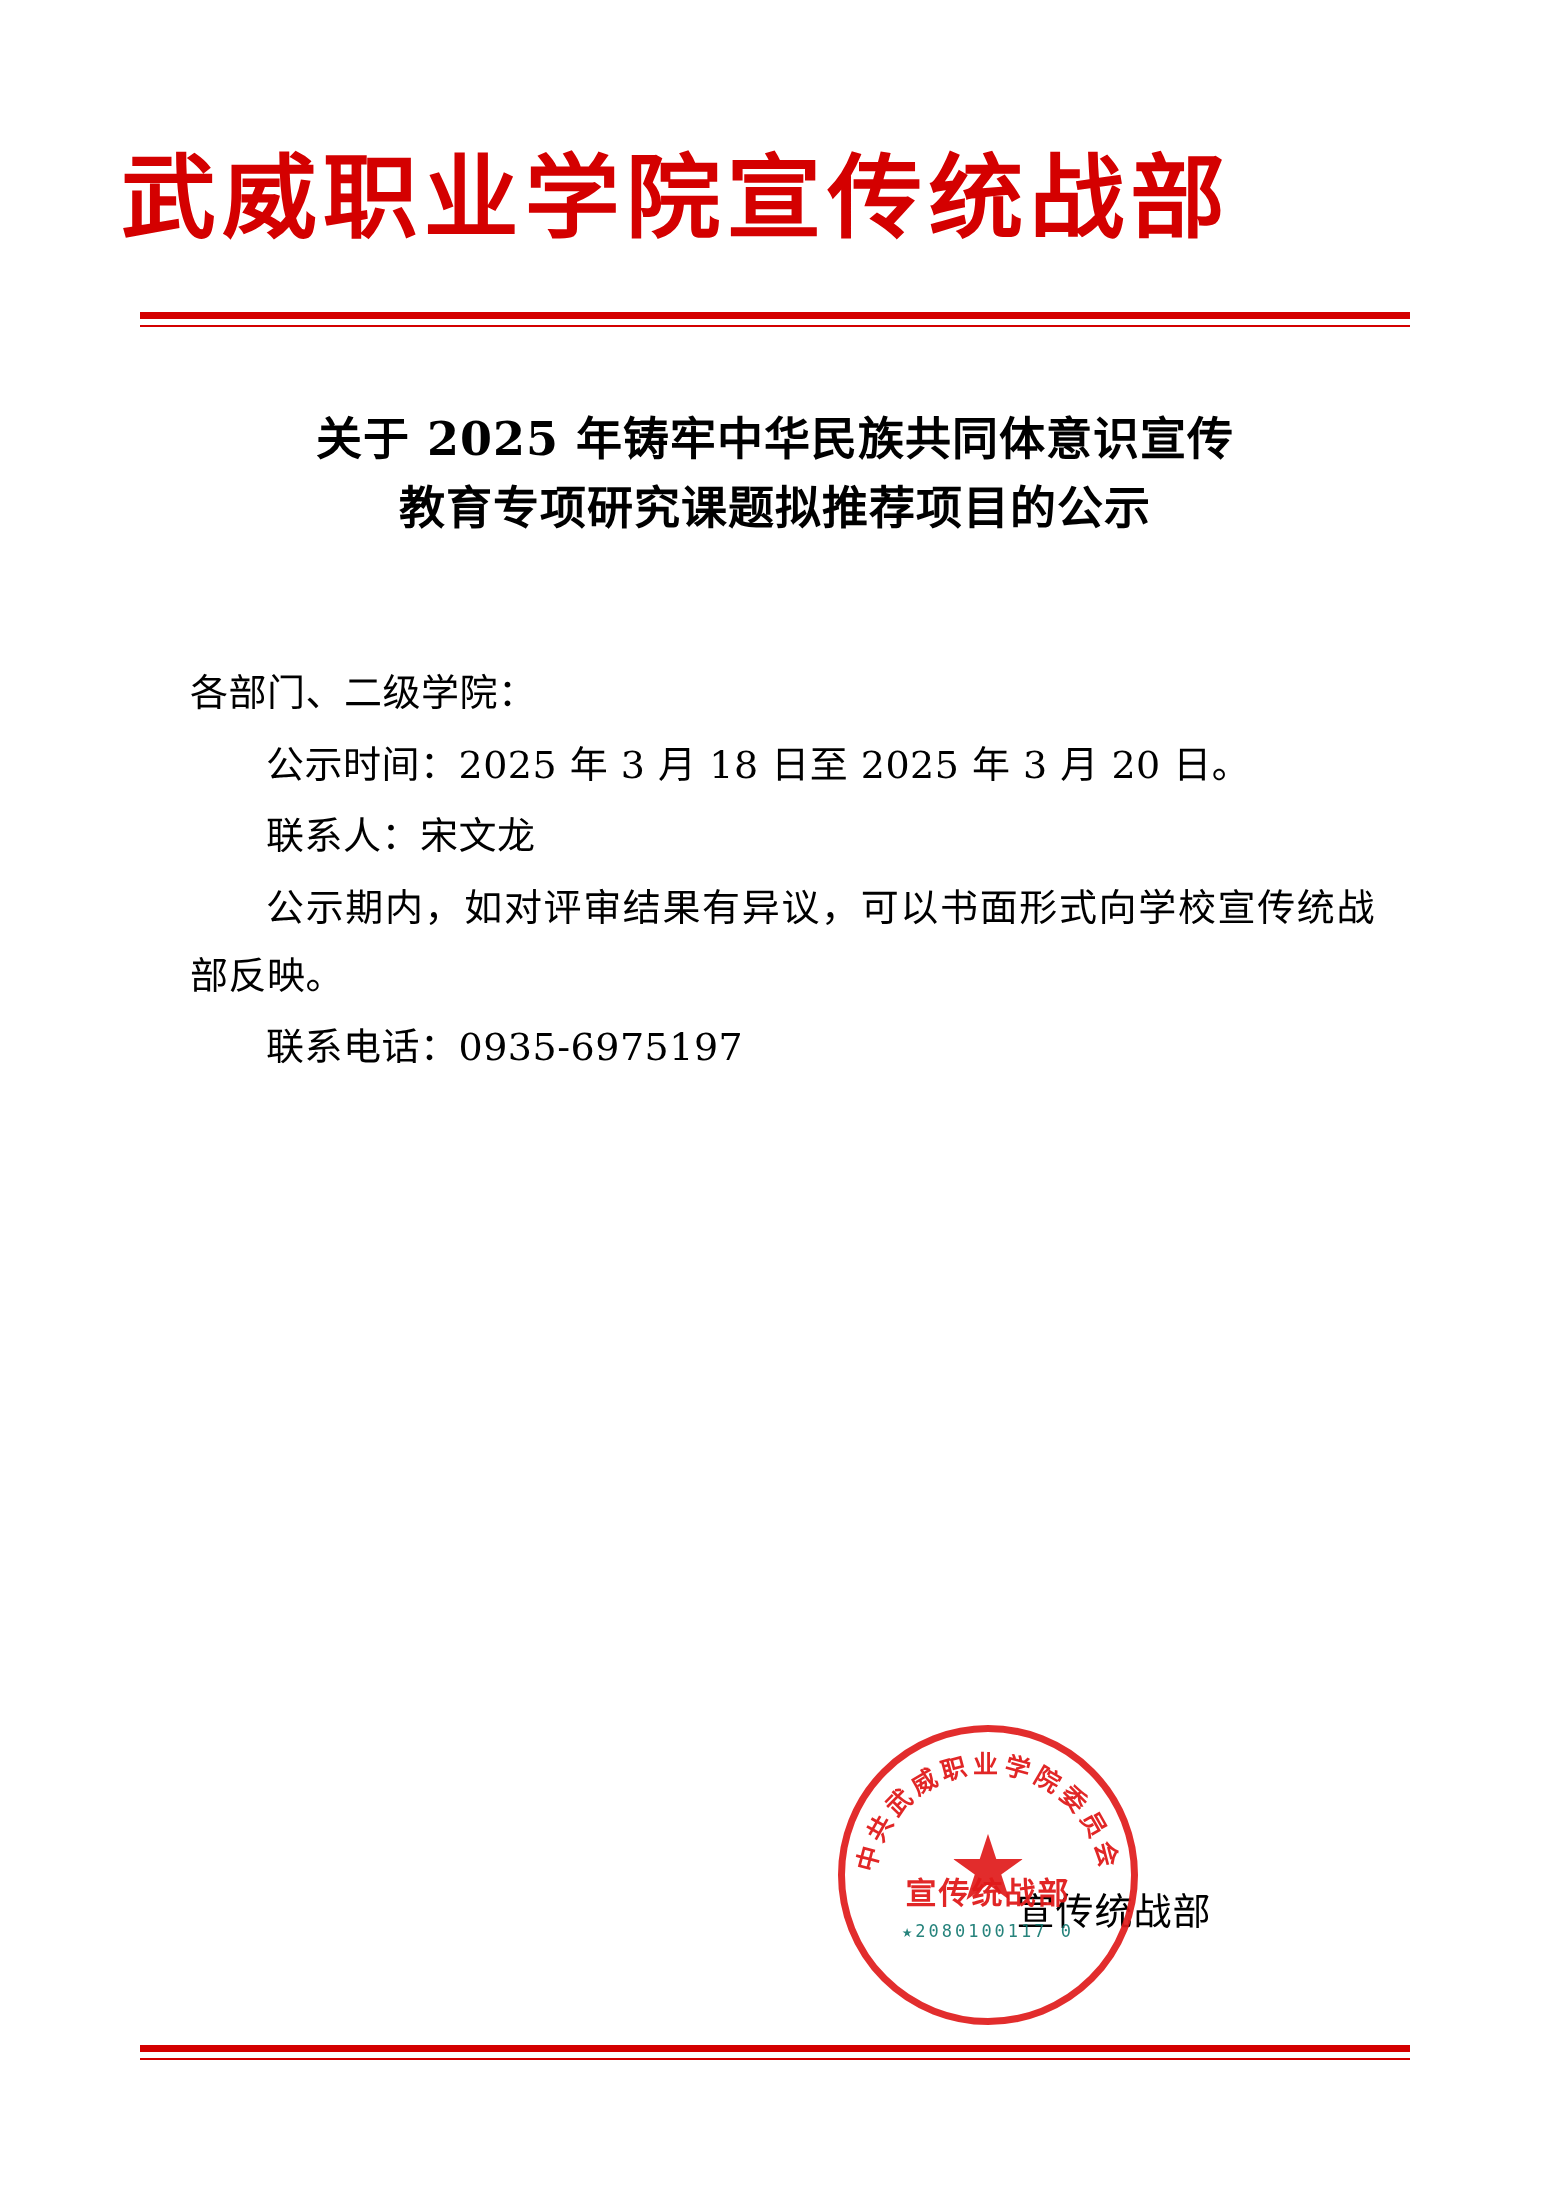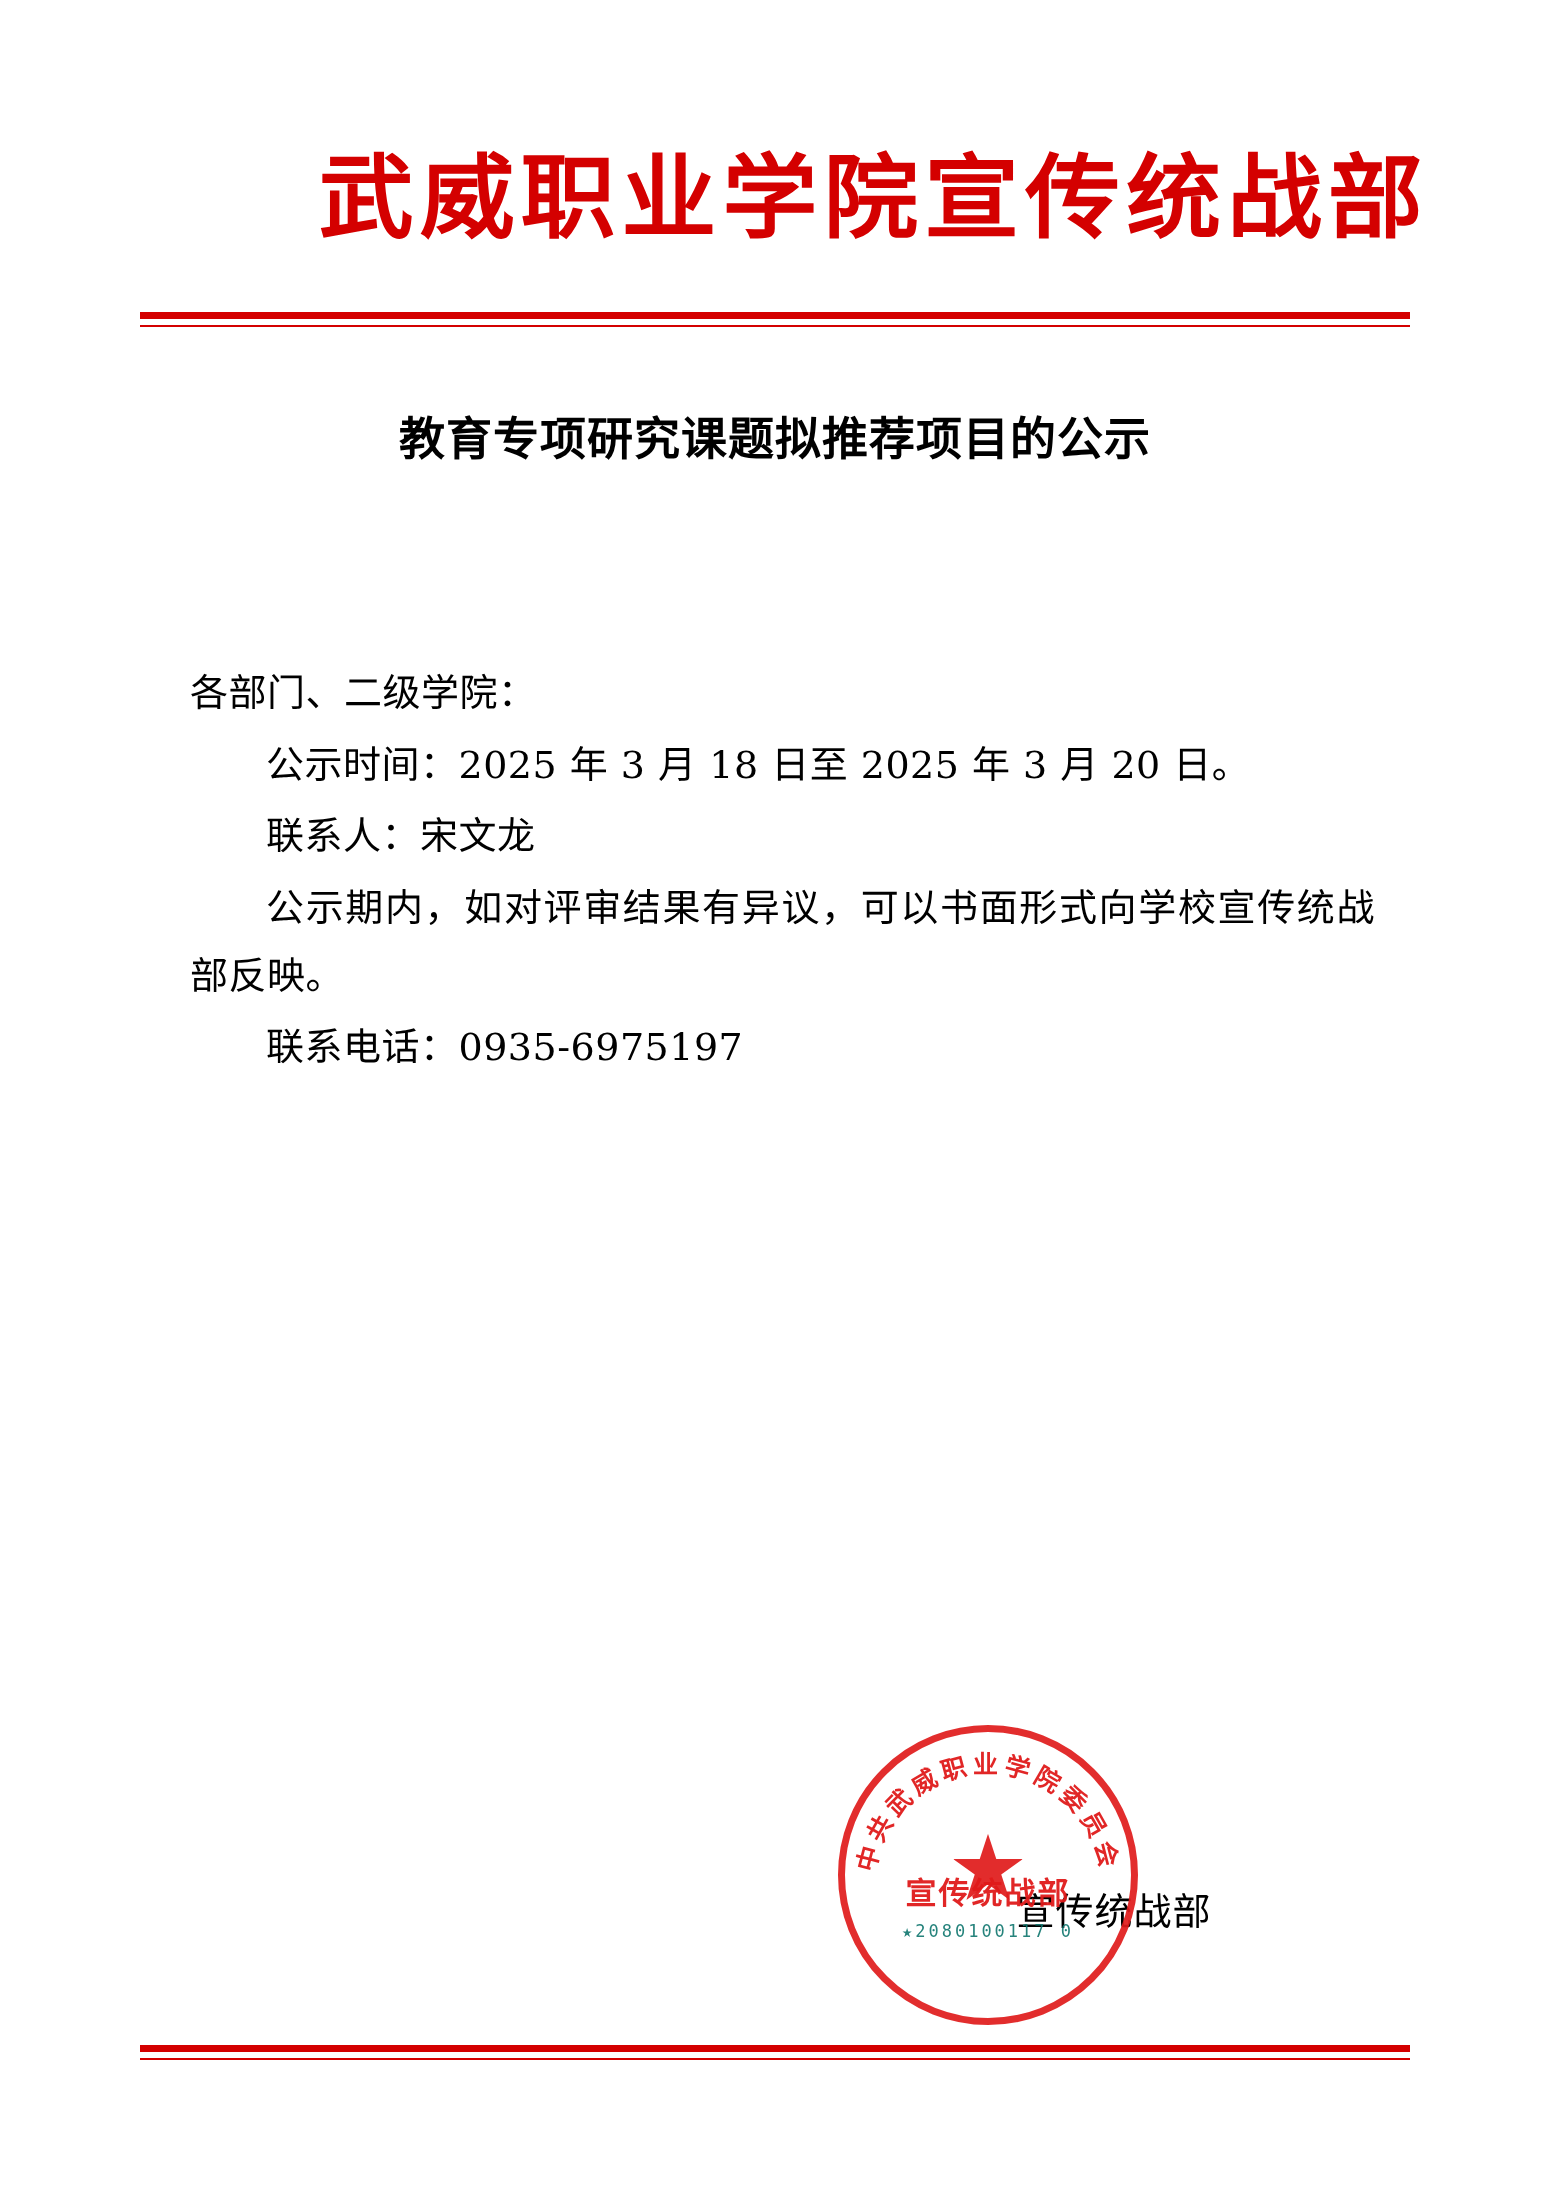--- a/index.html
+++ b/index.html
@@ -23,21 +23,21 @@
     height: 2194px;
     box-sizing: border-box;
   }
 
   
   .masthead {
     position: absolute;
     left: 140px;
     top: 150px;
     width: 1270px;
-    text-align: right;
+    text-align: left;
   }
   .masthead-title {
     color: #d40000;
     font-family: "DejaVu Serif", "Liberation Serif", serif;
     font-weight: bold;
     font-size: 92px;
     letter-spacing: 6px;
     line-height: 1.05;
     white-space: nowrap;
     transform: scaleX(1.03);
@@ -188,20 +188,21 @@
 <div class="page">
 
   <div class="masthead">
     <div class="masthead-title">武威职业学院宣传统战部</div>
   </div>
 
   <div class="rule-thick" id="rule-top-thick"></div>
   <div class="rule-thin" id="rule-top-thin"></div>
 
   <div class="doc-title">
+    <span class="line">关于 2025 年铸牢中华民族共同体意识宣传</span>
     <span class="line">教育专项研究课题拟推荐项目的公示</span>
   </div>
 
   <div class="body-block">
     <p>各部门、二级学院：</p>
     <p class="indent2">公示时间：2025 年 3 月 18 日至 2025 年 3 月 20 日。</p>
     <p class="indent2">联系人：宋文龙</p>
     <p class="indent2">公示期内，如对评审结果有异议，可以书面形式向学校宣传统战部反映。</p>
     <p class="indent2">联系电话：0935-6975197</p>
   </div>

